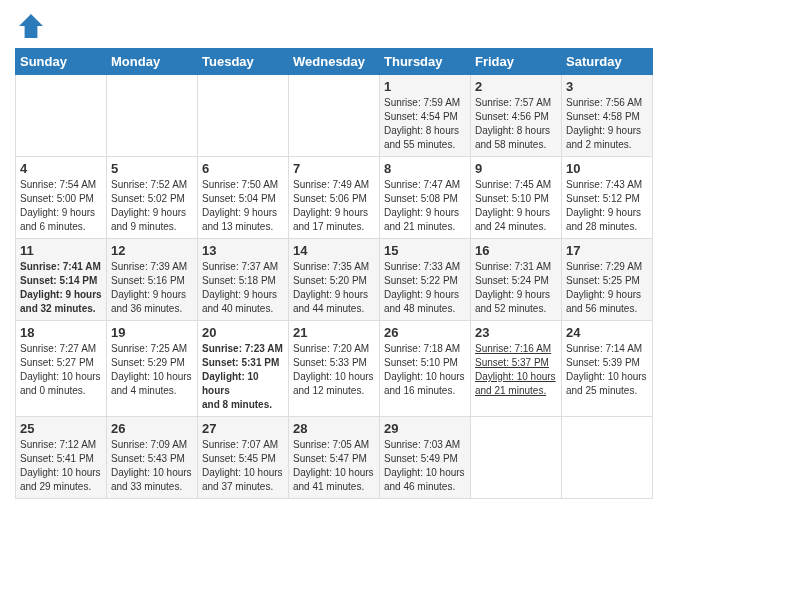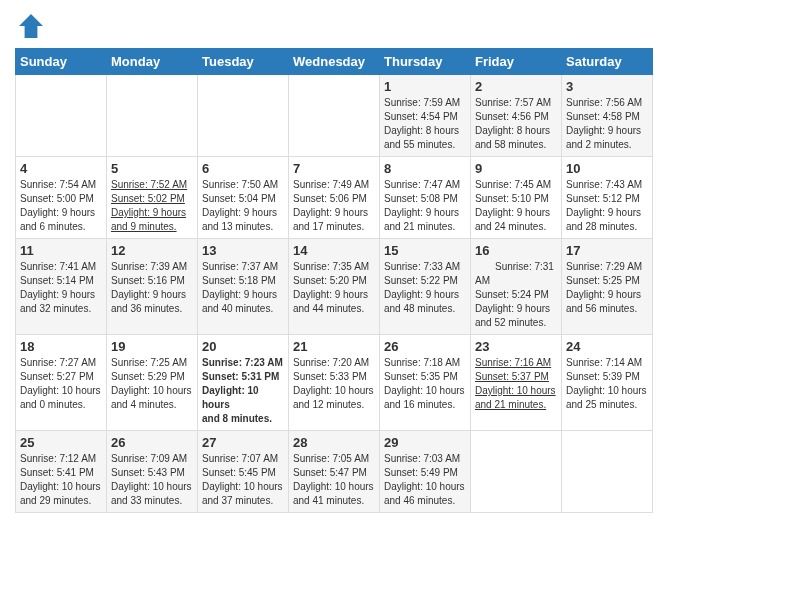--- a/index.html
+++ b/index.html
@@ -154,21 +154,21 @@
           <td><span class="day-num">3</span><span class="day-info" style="white-space: pre-line; margin-top: 13px;">Sunrise: 7:56 AM
 Sunset: 4:58 PM
 Daylight: 9 hours
 and 2 minutes.</span></td>
         </tr>
         <tr>
           <td><span class="day-num">4</span><span class="day-info" style="white-space: pre-line; text-align: right;">Sunrise: 7:54 AM
 Sunset: 5:00 PM
 Daylight: 9 hours
 and 6 minutes.</span></td>
-          <td><span class="day-num">5</span><span class="day-info" style="white-space: pre-line; text-decoration: underline;">Sunrise: 7:52 AM
+          <td><span class="day-num">5</span><span class="day-info" style="white-space: pre-line;">Sunrise: 7:52 AM
 Sunset: 5:02 PM
 Daylight: 9 hours
 and 9 minutes.</span></td>
           <td><span class="day-num">6</span><span class="day-info" style="white-space: pre-line; margin-top: 21px;">Sunrise: 7:50 AM
 Sunset: 5:04 PM
 Daylight: 9 hours
 and 13 minutes.</span></td>
           <td><span class="day-num">7</span><span class="day-info" style="white-space: pre-line;">Sunrise: 7:49 AM
 Sunset: 5:06 PM
 Daylight: 9 hours
@@ -180,41 +180,41 @@
           <td><span class="day-num">9</span><span class="day-info" style="white-space: pre-line;">Sunrise: 7:45 AM
 Sunset: 5:10 PM
 Daylight: 9 hours
 and 24 minutes.</span></td>
           <td><span class="day-num">10</span><span class="day-info" style="white-space: pre-line;">Sunrise: 7:43 AM
 Sunset: 5:12 PM
 Daylight: 9 hours
 and 28 minutes.</span></td>
         </tr>
         <tr>
-          <td><span class="day-num">11</span><span class="day-info" style="white-space: pre-line;">Sunrise: 7:41 AM
+          <td><span class="day-num">11</span><span class="day-info" style="white-space: pre-line; font-weight: bold;">Sunrise: 7:41 AM
 Sunset: 5:14 PM
 Daylight: 9 hours
 and 32 minutes.</span></td>
           <td><span class="day-num">12</span><span class="day-info" style="white-space: pre-line;">Sunrise: 7:39 AM
 Sunset: 5:16 PM
 Daylight: 9 hours
 and 36 minutes.</span></td>
           <td><span class="day-num">13</span><span class="day-info" style="white-space: pre-line;">Sunrise: 7:37 AM
 Sunset: 5:18 PM
 Daylight: 9 hours
 and 40 minutes.</span></td>
           <td><span class="day-num">14</span><span class="day-info" style="white-space: pre-line;">Sunrise: 7:35 AM
 Sunset: 5:20 PM
 Daylight: 9 hours
 and 44 minutes.</span></td>
           <td><span class="day-num">15</span><span class="day-info" style="white-space: pre-line;">Sunrise: 7:33 AM
 Sunset: 5:22 PM
 Daylight: 9 hours
 and 48 minutes.</span></td>
-          <td><span class="day-num">16</span><span class="day-info" style="white-space: pre-line; margin-left: 20px;">Sunrise: 7:31 AM
+          <td><span class="day-num">16</span><span class="day-info" style="white-space: pre-line;">Sunrise: 7:31 AM
 Sunset: 5:24 PM
 Daylight: 9 hours
 and 52 minutes.</span></td>
           <td><span class="day-num">17</span><span class="day-info" style="white-space: pre-line;">Sunrise: 7:29 AM
 Sunset: 5:25 PM
 Daylight: 9 hours
 and 56 minutes.</span></td>
         </tr>
         <tr>
           <td><span class="day-num">18</span><span class="day-info" style="white-space: pre-line;">Sunrise: 7:27 AM
@@ -227,21 +227,21 @@
 and 4 minutes.</span></td>
           <td><span class="day-num">20</span><span class="day-info" style="white-space: pre-line; font-weight: bold;">Sunrise: 7:23 AM
 Sunset: 5:31 PM
 Daylight: 10 hours
 and 8 minutes.</span></td>
           <td><span class="day-num">21</span><span class="day-info" style="white-space: pre-line;">Sunrise: 7:20 AM
 Sunset: 5:33 PM
 Daylight: 10 hours
 and 12 minutes.</span></td>
           <td><span class="day-num">26</span><span class="day-info" style="white-space: pre-line;">Sunrise: 7:18 AM
-Sunset: 5:35 PM
+Sunset: 5:10 PM
 Daylight: 10 hours
 and 16 minutes.</span></td>
           <td><span class="day-num">23</span><span class="day-info" style="white-space: pre-line; text-decoration: underline;">Sunrise: 7:16 AM
 Sunset: 5:37 PM
 Daylight: 10 hours
 and 21 minutes.</span></td>
           <td><span class="day-num">24</span><span class="day-info" style="white-space: pre-line;">Sunrise: 7:14 AM
 Sunset: 5:39 PM
 Daylight: 10 hours
 and 25 minutes.</span></td>

